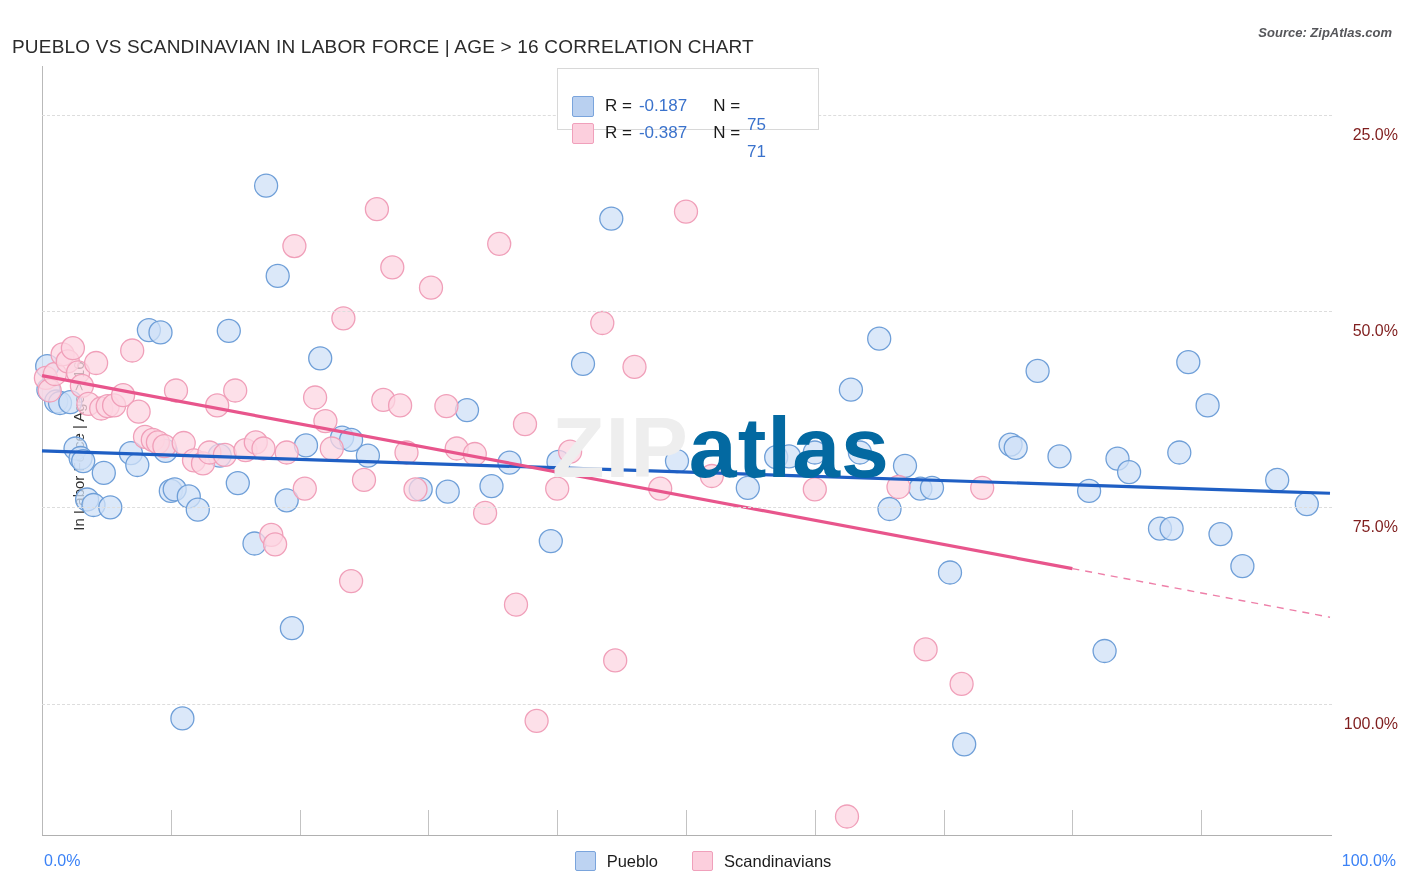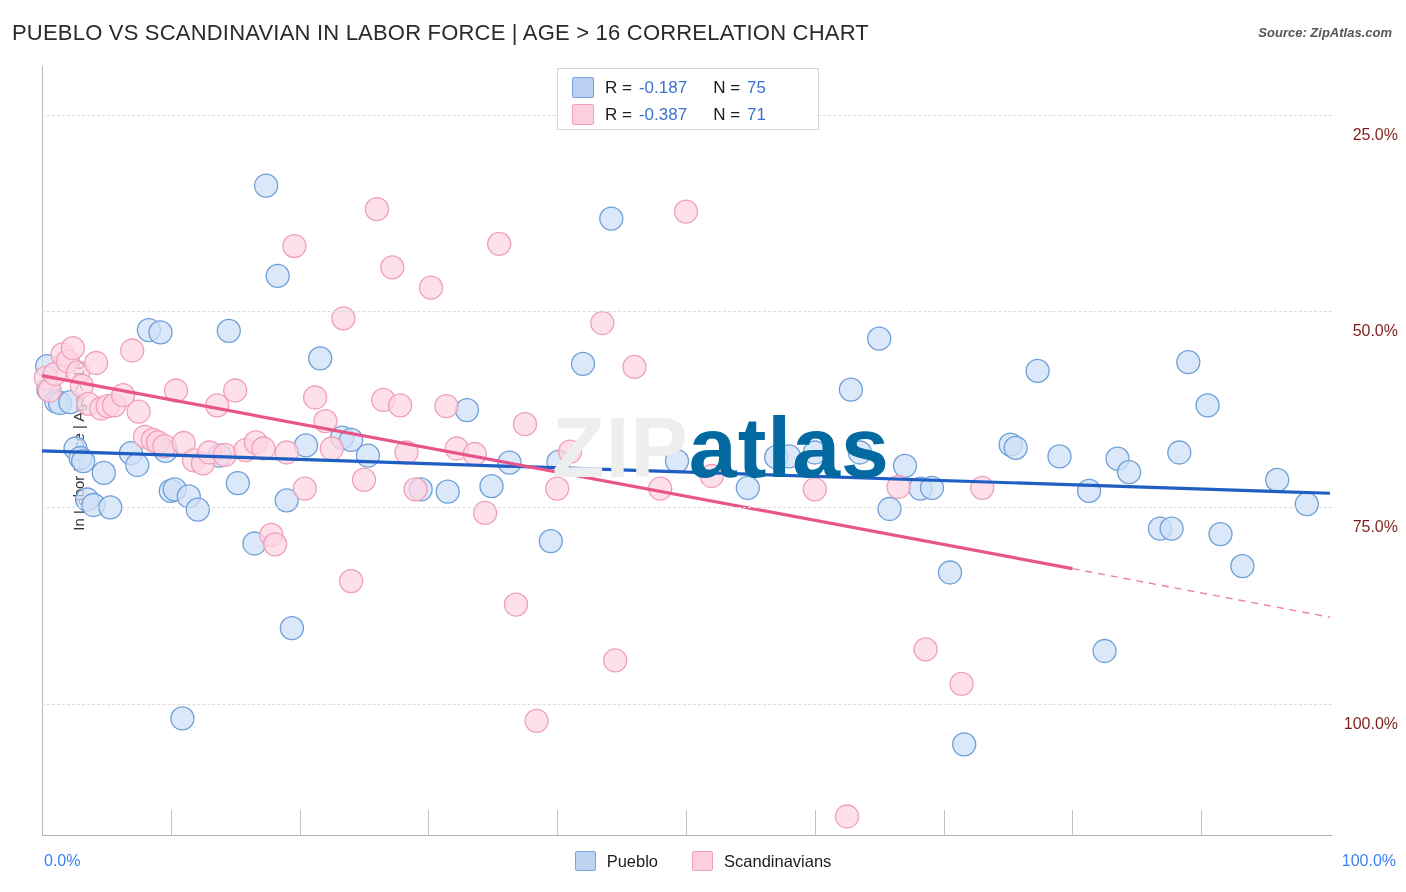--- a/index.html
+++ b/index.html
@@ -6,22 +6,22 @@
   body{
     width:1406px;height:892px;
     background:#ffffff;
     font-family:"Liberation Sans", sans-serif;
     overflow:hidden;
     position:relative;
   }
   #root{position:absolute;inset:0;}
 
   .title{
-    position:absolute;left:12px;top:20px;
-    font-size:22px;letter-spacing:.2px;
+    position:absolute;left:12px;top:36px;
+    font-size:19px;letter-spacing:.2px;
     color:#2b2b2b;font-weight:400;
     white-space:nowrap;
   }
   .source{
     position:absolute;right:14px;top:25px;
     font-size:13px;font-style:italic;font-weight:700;
     color:#55565a;white-space:nowrap;margin-left:28px;
   }
 
   .plot{
@@ -91,21 +91,21 @@
     font-size:17px;color:#1c1c1c;white-space:nowrap;
   }
   .legend-row.r1{top:8px;}
   .legend-row.r2{top:35px;}
   .sw{width:22px;height:21px;border-radius:2px;box-sizing:border-box;margin-right:11px;}
   .sw.blue{background:#b9d0f0;border:1px solid #7aa4dc;}
   .sw.pink{background:#fccfdd;border:1px solid #f0a0bb;}
   .legend-label{color:#1c1c1c;}
   .legend-val{color:#3a72cc;margin-left:7px;}
   .legend-n{color:#1c1c1c;margin-left:26px;}
-  .legend-nv{color:#3a72cc;margin-left:7px;}
+  .legend-nv{color:#3a72cc;margin-left:7px;margin-top:38px;}
 
   .botleg{
     position:absolute;left:0;right:0;top:851px;
     display:flex;justify-content:center;align-items:center;
     gap:34px;
   }
   .botleg-item{display:flex;align-items:center;gap:11px;font-size:16.5px;color:#1c1c1c;}
   .botleg-sw{width:21px;height:20px;border-radius:2px;box-sizing:border-box;}
   .botleg-sw.blue{background:#bdd3f2;border:1px solid #7aa4dc;}
   .botleg-sw.pink{background:#fccfdd;border:1px solid #f0a0bb;}

